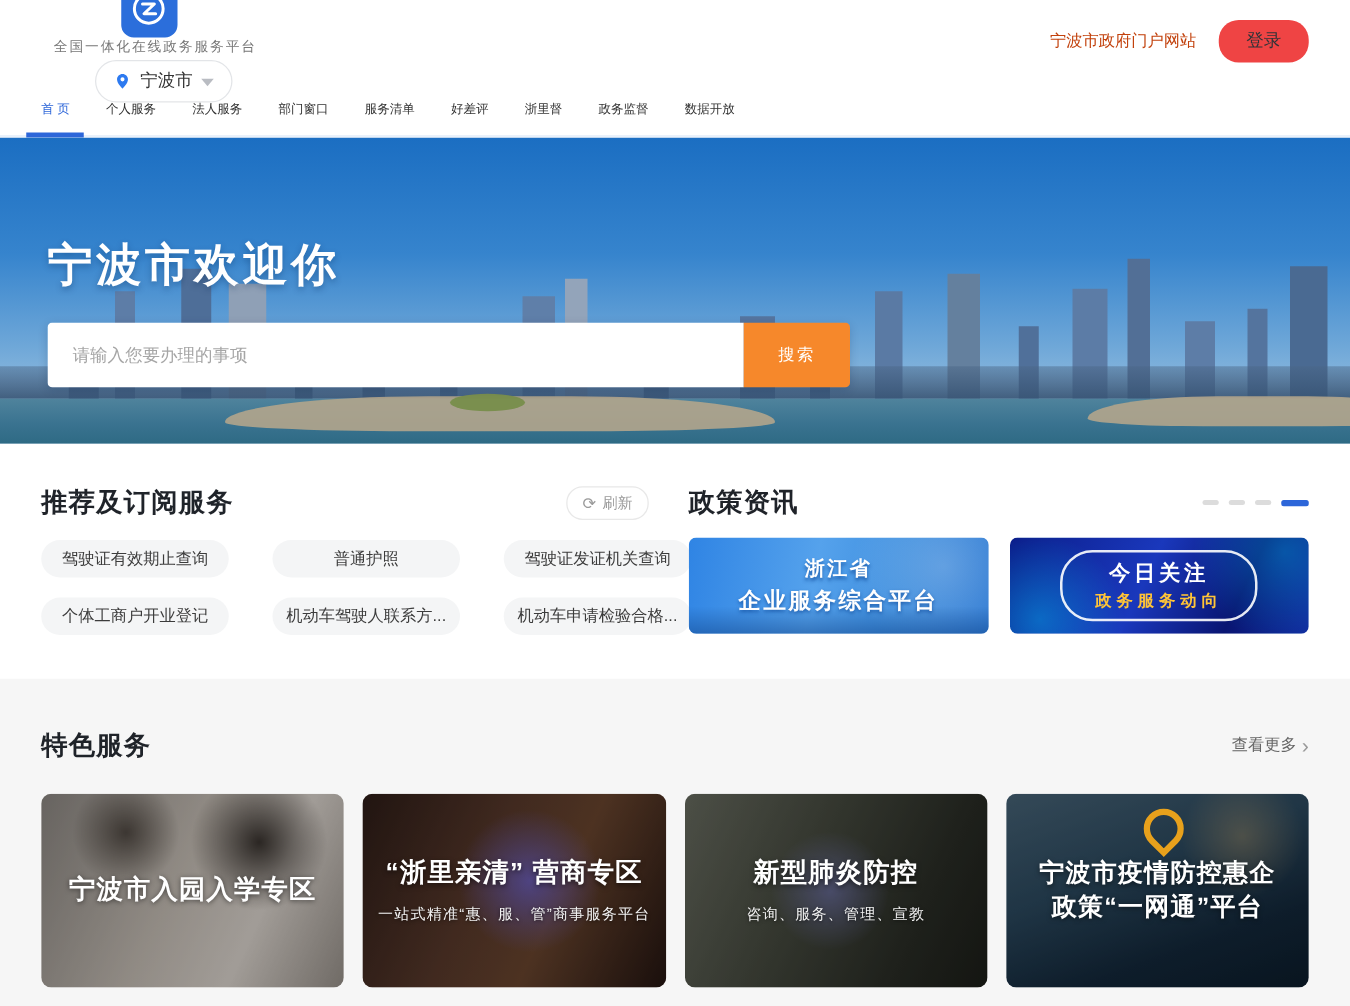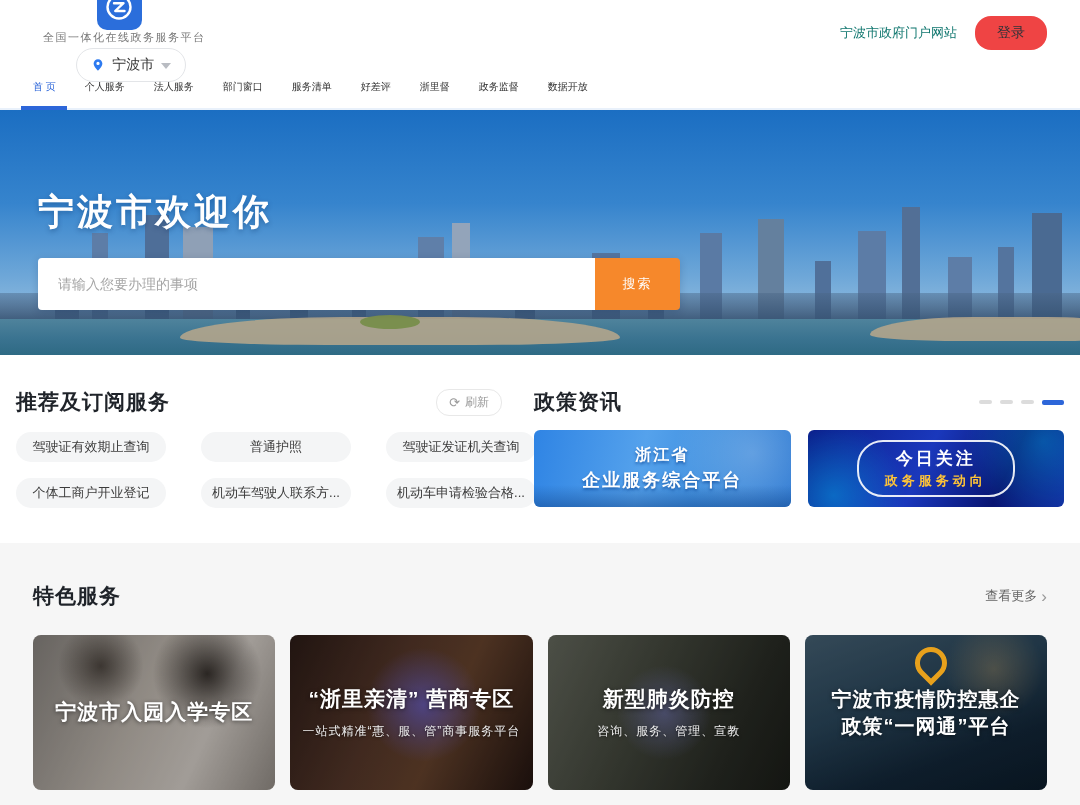--- a/index.html
+++ b/index.html
@@ -10,21 +10,21 @@
   
   .header { height:66px; display:flex; align-items:center; justify-content:space-between; padding:0 33px; background:#fff; }
   .header-left { display:flex; align-items:center;flex-direction:column; }
   .logo { width:45px; height:45px; border-radius:10px; background:#2b6edb; display:flex; align-items:center; justify-content:center; flex:0 0 auto; }
   .logo-text { margin-left:10px; }
   .platform { font-size:11px; color:#777; letter-spacing:1.5px; margin-bottom:3px; }
   .sitename { font-size:21px; color:#24292f; font-weight:700; letter-spacing:2.5px; }
   .city-pill { margin-left:24px; display:inline-flex; align-items:center; gap:7px; border:1px solid #e3e5e8; border-radius:17px; padding:7px 14px; font-size:14px; color:#333; background:#fff; }
   .caret { width:0; height:0; border-left:5px solid transparent; border-right:5px solid transparent; border-top:6px solid #b9bcc2; margin-top:2px; }
   .header-right { display:flex; align-items:center; gap:18px; }
-  .portal-link { font-size:13px; color:#0f766e;text-align:right; }
+  .portal-link { font-size:13px; color:#c2410c;text-align:right; }
   .login-btn { background:#ef4444; border:none; border-radius:16px; padding:8px 22px; font-size:14px; color:#2f3338; cursor:pointer; }
 
   
   .main-nav { height:44px; display:flex; align-items:stretch; gap:29px; padding:0 33px; background:#fff; border-bottom:2px solid #e9f1fb; }
   .nav-item { font-size:10px; color:#333; display:flex; align-items:center; position:relative; }
   .nav-item.active { color:#2d66d9; }
   .nav-item.active::after { content:''; position:absolute; bottom:-2px; left:50%; transform:translateX(-50%); width:46px; height:4px; background:#2d66d9; }
 
   
   .hero { position:relative; height:245px; overflow:hidden; }
@@ -46,21 +46,21 @@
   .island-1 { left:180px; bottom:10px; width:440px; height:28px; border-radius:50% 50% 45% 45% / 100% 100% 35% 35%; }
   .island-2 { right:-70px; bottom:14px; width:280px; height:24px; border-radius:50% 50% 45% 45% / 100% 100% 35% 35%; }
   .bush { position:absolute; left:360px; bottom:26px; width:60px; height:14px; background:#7a8f4e; border-radius:50%; }
   .welcome { position:absolute; left:38px; top:78px; font-size:36px; font-weight:700; color:#fff; letter-spacing:3px; text-shadow:0 2px 5px rgba(0,40,90,.35); }
   .searchbar { position:absolute; left:38px; top:148px; width:642px; height:52px; display:flex; border-radius:4px; overflow:hidden; box-shadow:0 2px 8px rgba(0,30,70,.18); }
   .search-input { flex:1; border:none; outline:none; padding:0 20px; font-size:14px; color:#333; background:#fff; font-family:inherit; }
   .search-input::placeholder { color:#a6a6a6; }
   .search-btn { width:85px; border:none; background:#f6882b; color:#fff; font-size:13px; letter-spacing:2px; cursor:pointer; font-family:inherit; }
 
   
-  .mid { display:flex; padding:32px 16px 0; gap:32px; background:#fff; height:188px; }
+  .mid { display:flex; padding:32px 33px 0; gap:32px; background:#fff; height:188px; }
   .col-left { width:486px; flex:0 0 auto; }
   .col-right { flex:1; }
   .sec-head { display:flex; align-items:center; justify-content:space-between; height:30px; }
   .sec-title { font-size:21px; font-weight:700; color:#1f2329; letter-spacing:1px; }
   .refresh { display:inline-flex; align-items:center; gap:5px; font-size:12px; color:#9a9a9a; border:1px solid #e8e8e8; border-radius:13px; padding:4px 12px; background:#fff; cursor:pointer; font-family:inherit; }
   .refresh-icon { font-size:13px; line-height:1; }
   .chips { display:grid; grid-template-columns:repeat(3,150px); gap:16px 35px; margin-top:15px; }
   .chip { height:30px; background:#f4f5f6; border-radius:15px; display:flex; align-items:center; justify-content:center; font-size:13px; color:#3c3c3c; white-space:nowrap; overflow:hidden; padding:0 10px; }
   .dots { display:flex; align-items:center; gap:8px; }
   .dot { width:13px; height:4px; border-radius:2px; background:#dcdcdc; cursor:pointer; }

